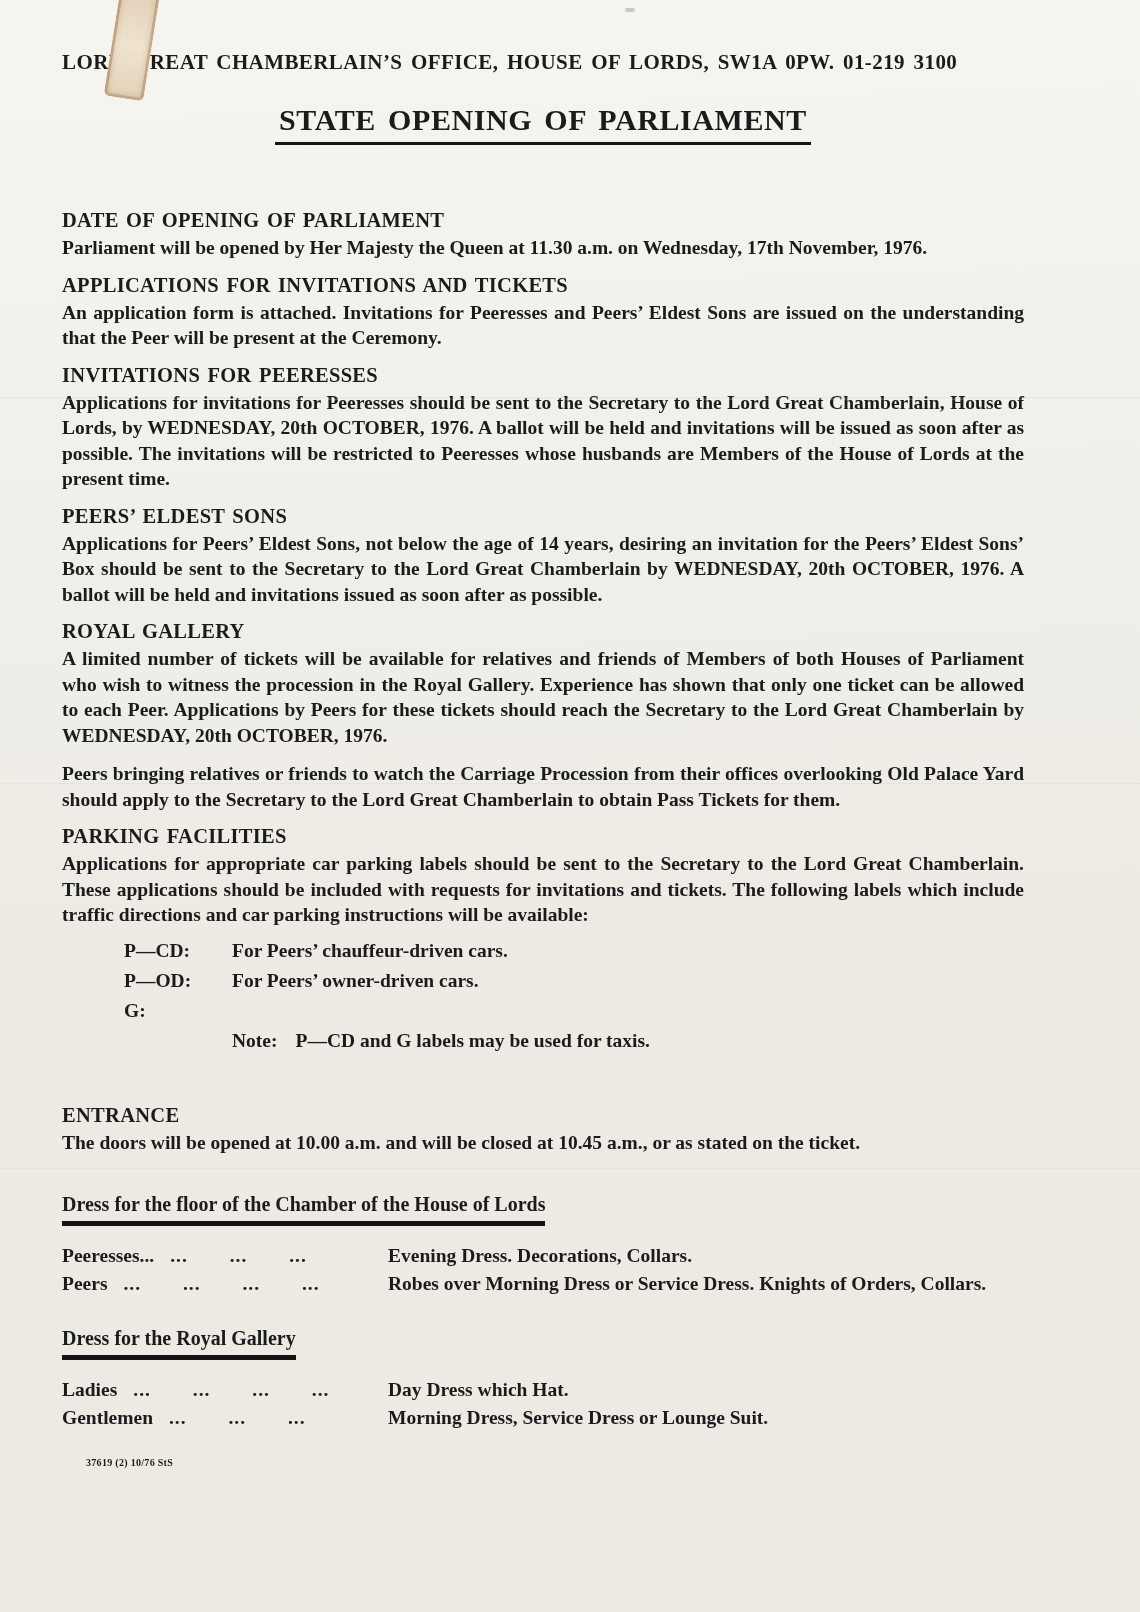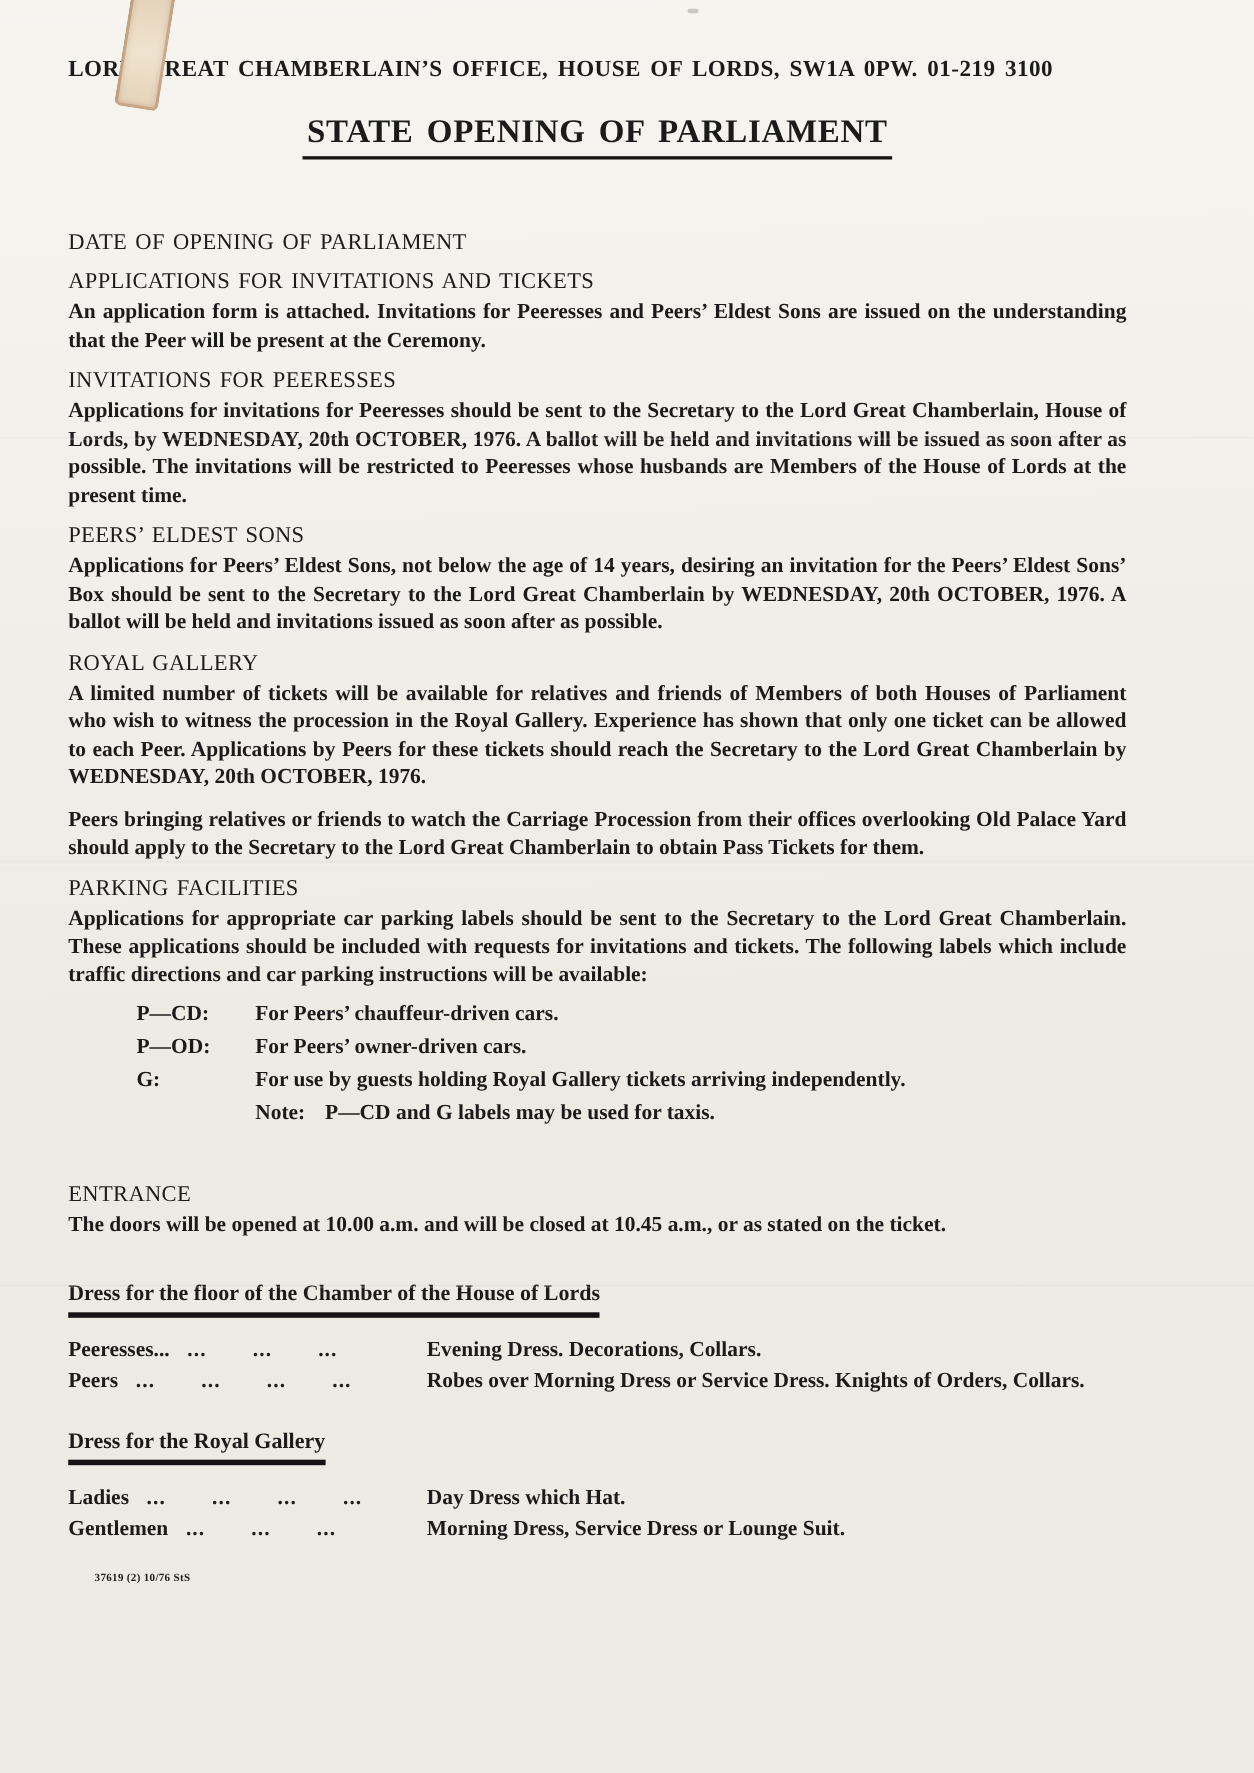--- a/index.html
+++ b/index.html
@@ -71,21 +71,21 @@
     padding: 0 4px 5px 4px;
   }
 
   
   .sections { margin-top: 64px; }
   section { margin-top: 13px; }
   section.first { margin-top: 0; }
   h2 {
     margin: 0 0 3px 0;
     font-size: 20.5px;
-    font-weight: normal;
+    font-weight: bold;
     letter-spacing: 0.3px;
     word-spacing: 2px;
   }
   p.body-text {
     margin: 0;
     font-size: 19.5px;
     line-height: 25.5px;
     font-weight: bold;
     text-align: justify;
   }
@@ -158,20 +158,21 @@
     <div class="office-line">LORD GREAT CHAMBERLAIN’S OFFICE, HOUSE OF LORDS, SW1A 0PW. 01-219 3100</div>
     <div class="title-wrap">
       <h1 class="doc-title">STATE OPENING OF PARLIAMENT</h1>
     </div>
   </header>
 
   <div class="sections">
 
     <section class="first">
       <h2>DATE OF OPENING OF PARLIAMENT</h2>
+      <p class="body-text">Parliament will be opened by Her Majesty the Queen at 11.30 a.m. on Wednesday, 17th November, 1976.</p>
     </section>
 
     <section>
       <h2>APPLICATIONS FOR INVITATIONS AND TICKETS</h2>
       <p class="body-text">An application form is attached.  Invitations for Peeresses and Peers’ Eldest Sons are issued on the understanding that the Peer will be present at the Ceremony.</p>
     </section>
 
     <section>
       <h2>INVITATIONS FOR PEERESSES</h2>
       <p class="body-text">Applications for invitations for Peeresses should be sent to the Secretary to the Lord Great Chamberlain, House of Lords, by WEDNESDAY, 20th OCTOBER, 1976.  A ballot will be held and invitations will be issued as soon after as possible.  The invitations will be restricted to Peeresses whose husbands are Members of the House of Lords at the present time.</p>
@@ -198,21 +199,20 @@
         <div class="parking-row">
           <span class="parking-code">P—CD:</span>
           <span class="parking-desc">For Peers’ chauffeur-driven cars.</span>
         </div>
         <div class="parking-row">
           <span class="parking-code">P—OD:</span>
           <span class="parking-desc">For Peers’ owner-driven cars.</span>
         </div>
         <div class="parking-row">
           <span class="parking-code">G:</span>
-          <span class="parking-desc">For use by guests holding Royal Gallery tickets arriving independently.</span>
         </div>
         <div class="parking-row parking-note">
           <span class="note-label">Note:</span>
           <span class="note-text">P—CD and G labels may be used for taxis.</span>
         </div>
       </div>
     </section>
 
     <section class="entrance-section">
       <h2>ENTRANCE</h2>

